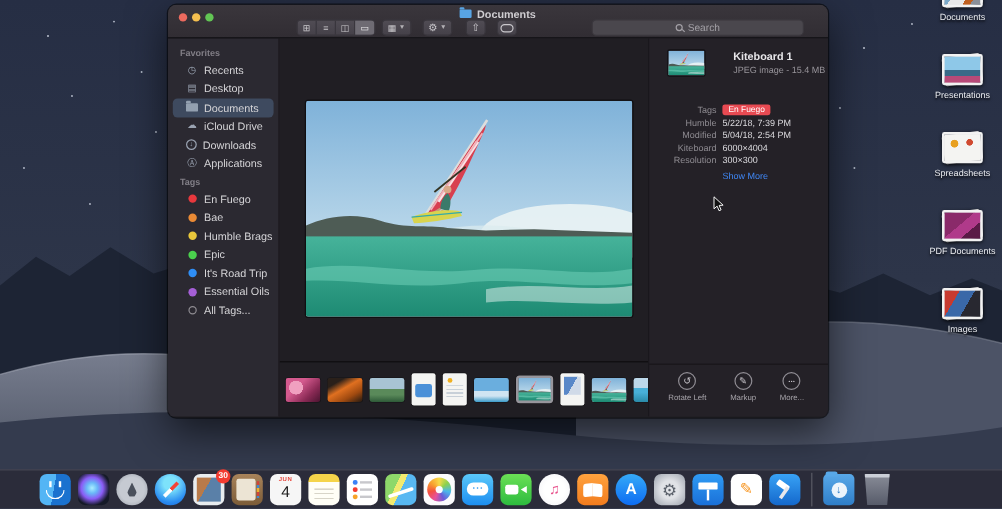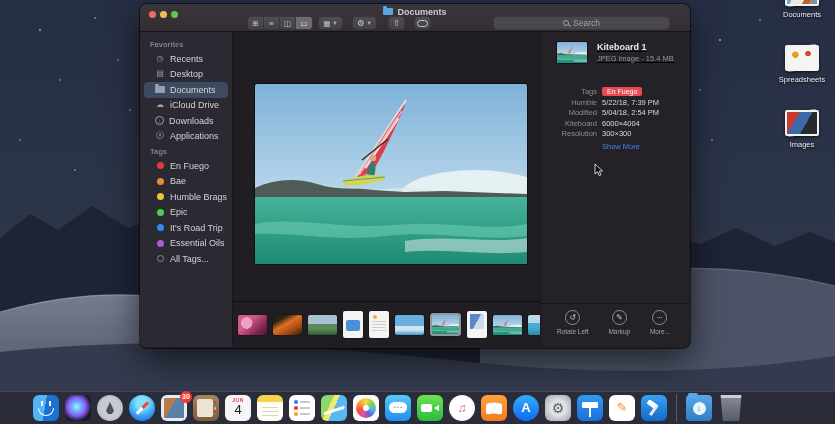--- a/index.html
+++ b/index.html
@@ -89,21 +89,21 @@
   .doc-sheet::before { content:""; position:absolute; left:3px; right:3px; top:10px; height:12px;
       background:repeating-linear-gradient(180deg,#c8d0d8 0 1px,transparent 1px 3px); }
   .doc-sheet::after { content:""; position:absolute; left:4px; top:4px; width:4px; height:4px; border-radius:50%; background:#f0b020; }
   .photo-sky { background:linear-gradient(180deg,#6aaede 0 55%,#cfe4f2 55% 75%,#3a9ac8); }
   .thumb.sel { width:31px; height:23px; border:2px solid #97959c; border-radius:3px; background:#555; }
   .doc-photo::before { content:""; position:absolute; inset:3px 3px 9px 3px; background:linear-gradient(120deg,#5a88c8 0 50%,#d0dae8 50%); }
   .photo-edge { background:linear-gradient(180deg,#bcd8ea 0 40%,#48b0d8 40% 60%,#2a8aa8); }
 
   
   .infopanel { position:relative; flex:1; background:#242127; border-left:1px solid #19171c; padding-top:10px; font-size:7.5px; }
-  .info-head { display:flex; gap:10px; padding-left:16px; align-items:flex-start;text-decoration:underline; }
+  .info-head { display:flex; gap:24px; padding-left:16px; align-items:flex-start; }
   .info-thumb { width:30px; height:21px; flex:none; border-radius:1px; overflow:hidden; box-shadow:0 0 0 1px rgba(0,0,0,.5); }
   .info-title { font-size:9px; font-weight:bold; color:#e7e6e9; }
   .info-sub { font-size:7.5px; color:#98959b; margin-top:2px; }
   .i-rows { margin-top:24px; }
   .i-row { display:flex; gap:5px; line-height:9px; margin-bottom:1.5px; }
   .ilabel { width:56px; text-align:right; color:#8f8c92; flex:none; }
   .ivalue { color:#dbdade; }
   .badge { background:var(--badge,#e84a52); color:#fff; font-size:7px; line-height:9px; padding:0 5px; border-radius:2px; }
   .show-more { margin:4px 0 0 61px; color:var(--accent,#3f87f5); }
   .cursor { position:absolute; left:53px; top:131px; z-index:5; }
@@ -265,23 +265,35 @@
 
   <div class="stacks" id="stacks">
       <div class="stack-item">
         <div class="stack-icon">
           <div class="simg si-documents"></div>
         </div>
         <div class="stack-label">Documents</div>
       </div>
       <div class="stack-item">
         <div class="stack-icon">
+          <div class="simg si-presentations"></div>
+        </div>
+        <div class="stack-label">Presentations</div>
+      </div>
+      <div class="stack-item">
+        <div class="stack-icon">
           <div class="simg si-spreadsheets"></div>
         </div>
         <div class="stack-label">Spreadsheets</div>
+      </div>
+      <div class="stack-item">
+        <div class="stack-icon">
+          <div class="simg si-pdf"></div>
+        </div>
+        <div class="stack-label">PDF Documents</div>
       </div>
       <div class="stack-item">
         <div class="stack-icon">
           <div class="simg si-images"></div>
         </div>
         <div class="stack-label">Images</div>
       </div>
     </div>
 
   <div class="window">

